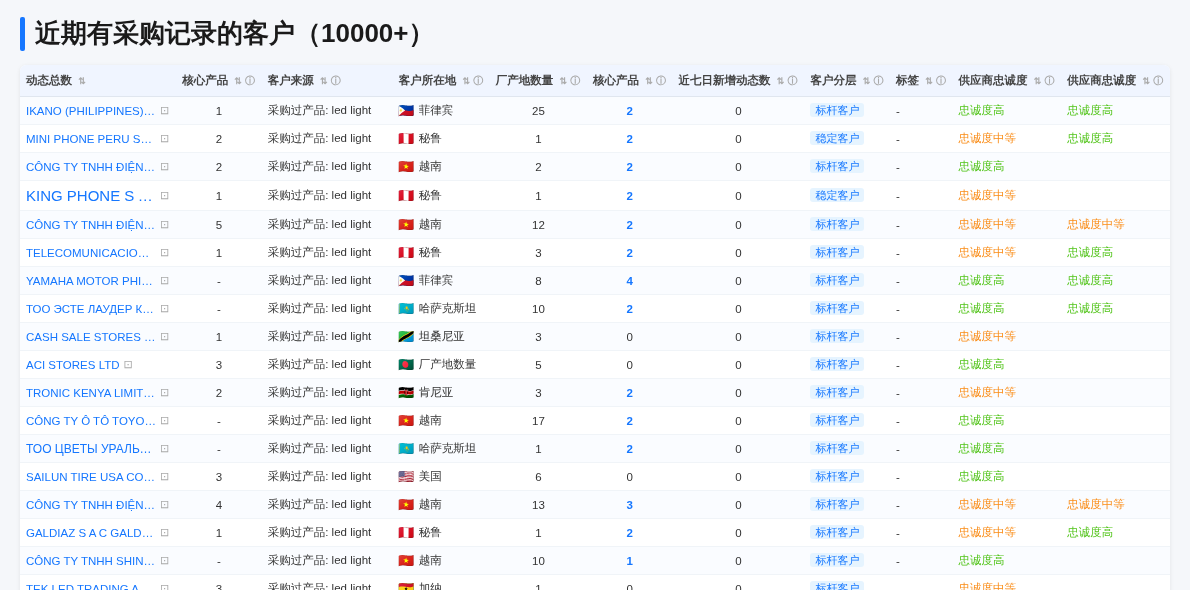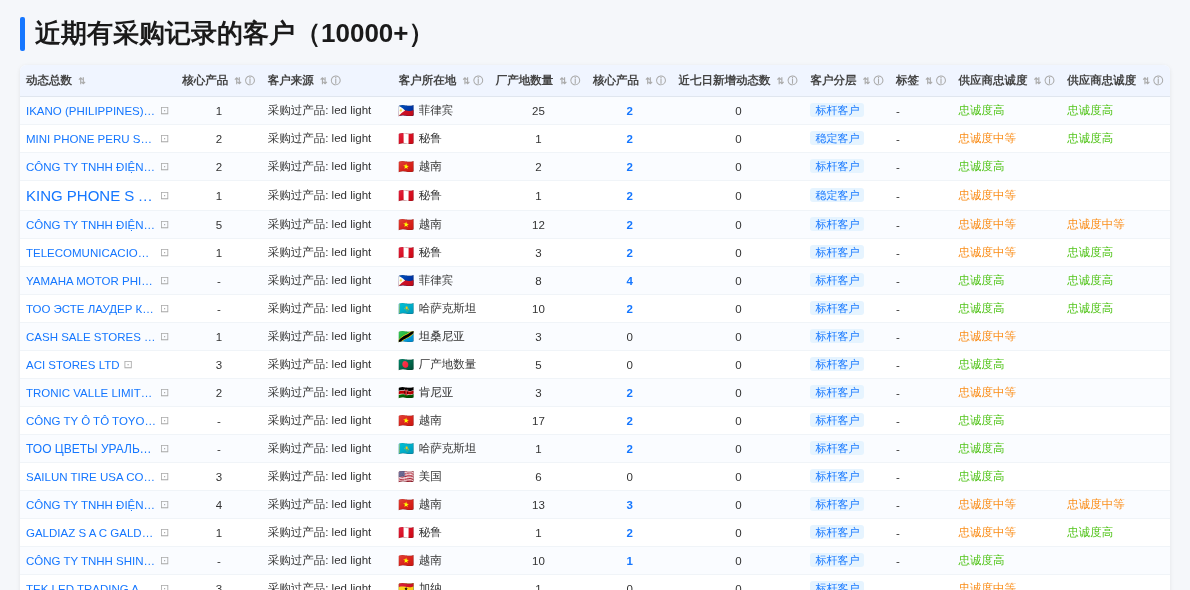--- a/index.html
+++ b/index.html
@@ -407,21 +407,21 @@
     <td style="text-align:center;color:#333;font-weight:400">0</td>
     <td style="text-align:center;color:#333;font-weight:400">0</td>
     <td><span class="tag-standard">标杆客户</span></td>
     <td>-</td>
     <td style="color:#52c41a">忠诚度高</td>
     <td style="color:"></td>
   </tr>
           <tr>
     <td style="max-width:155px">
       <div class="customer-name">
-        <span style="color:#1677ff;font-size:11.5px;overflow:hidden;text-overflow:ellipsis;white-space:nowrap;max-width:130px">TRONIC VALLE LIMITED</span>
+        <span style="color:#1677ff;font-size:11.5px;overflow:hidden;text-overflow:ellipsis;white-space:nowrap;max-width:130px">TRONIC KENYA LIMITED</span>
         <span class="copy-icon">⊡</span>
       </div>
     </td>
     <td style="text-align:center">2</td>
     <td style="max-width:135px;overflow:hidden;text-overflow:ellipsis">采购过产品: led light</td>
     <td>
       <div class="country-cell">
         <span class="flag-emoji">🇰🇪</span>
         <span>肯尼亚</span>
       </div>

